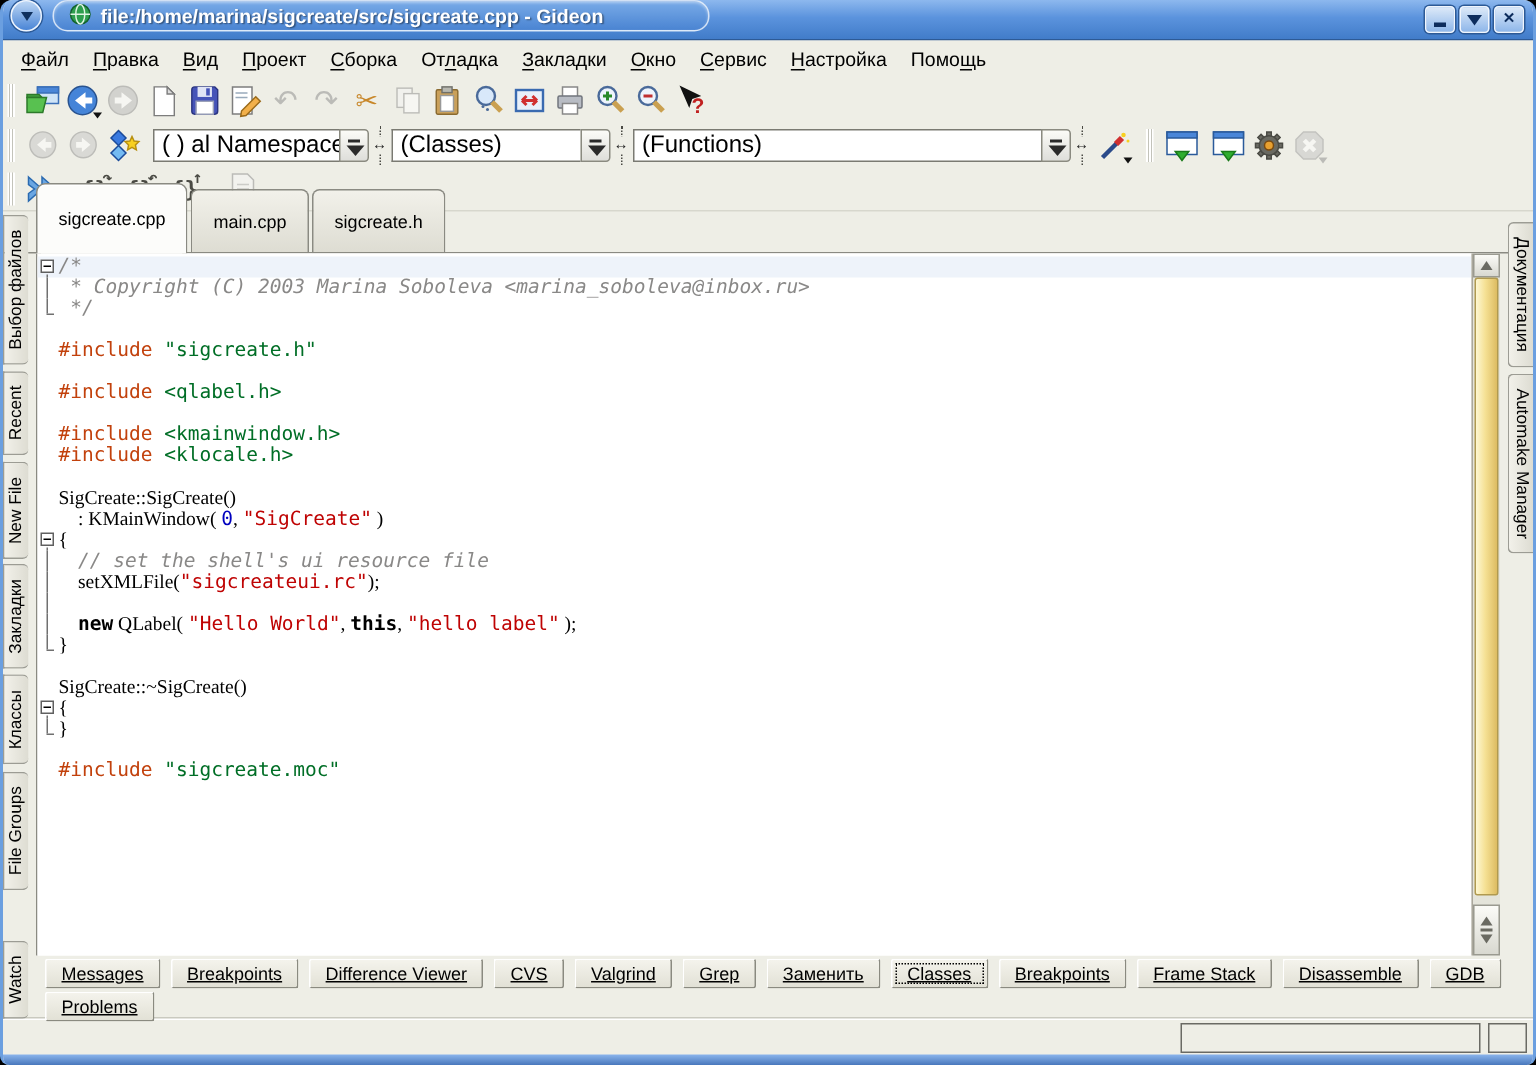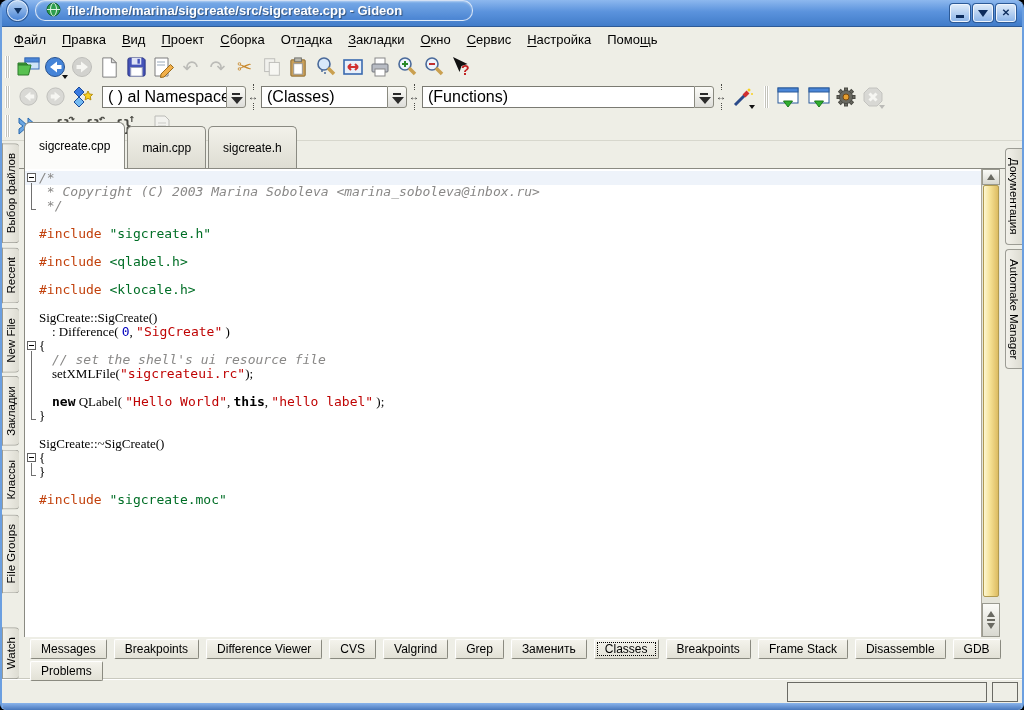--- a/index.html
+++ b/index.html
@@ -107,21 +107,21 @@
     background:linear-gradient(90deg,#dddcd2,#f2f1ea);border:1px solid #9c9c94;border-left:none;
     border-radius:4px 0 0 4px;white-space:nowrap;}
   .vtab-r{writing-mode:vertical-rl;font-size:11.5px;padding:9px 2px;
     background:linear-gradient(-90deg,#dddcd2,#f2f1ea);border:1px solid #9c9c94;border-right:none;
     border-radius:4px 0 0 4px;white-space:nowrap;}
   
   .bottombar{height:42px;padding:2px 0 0 28px;box-sizing:border-box;}
   .brow{display:flex;gap:7px;margin-bottom:2px;}
   .bbtn{height:18px;padding:0 10px;display:flex;align-items:center;font-size:12px;white-space:nowrap;
     background:linear-gradient(#f4f3ec,#e2e1d6);border-top:1px solid #fff;border-left:1px solid #fff;
-    border-right:1px solid #8a8a80;border-bottom:1px solid #8a8a80;border-radius:2px;}
+    border-right:1px solid #8a8a80;border-bottom:1px solid #8a8a80;border-radius:2px;text-decoration:underline;}
   .bbtn.focused{outline:1px dotted #000;outline-offset:-4px;}
   
   .statusbar{height:24px;border-top:1px solid #fff;box-shadow:0 -1px 0 #c9c9bf;
     display:flex;align-items:center;justify-content:flex-end;gap:5px;padding-right:4px;box-sizing:border-box;}
   .status-box{height:20px;border:1px solid #6a6a64;box-sizing:border-box;}
   .status-box.big{width:200px;}
   .status-box.small{width:26px;}
   
   .bottomframe{height:8px;margin:0 -2px;background:linear-gradient(#8ab4ec,#3f6fb5);border-radius:0 0 6px 6px;}
 </style>
@@ -397,24 +397,25 @@
     <div class="editor-wrap">
       <div class="editor">
           <div class="code-line cur"><span class="fold start"><span class="fbox"></span></span><span class="code-text"><span class="tk-com">/*</span></span></div>
           <div class="code-line"><span class="fold mid"></span><span class="code-text"><span class="tk-com"> * Copyright (C) 2003 Marina Soboleva &lt;marina_soboleva@inbox.ru&gt;</span></span></div>
           <div class="code-line"><span class="fold end"></span><span class="code-text"><span class="tk-com"> */</span></span></div>
           <div class="code-line"><span class="fold none"></span><span class="code-text"></span></div>
           <div class="code-line"><span class="fold none"></span><span class="code-text"><span class="tk-pre">#include </span><span class="tk-inc">"sigcreate.h"</span></span></div>
           <div class="code-line"><span class="fold none"></span><span class="code-text"></span></div>
           <div class="code-line"><span class="fold none"></span><span class="code-text"><span class="tk-pre">#include </span><span class="tk-inc">&lt;qlabel.h&gt;</span></span></div>
           <div class="code-line"><span class="fold none"></span><span class="code-text"></span></div>
+          <div class="code-line"><span class="fold none"></span><span class="code-text"><span class="tk-pre">#include </span><span class="tk-inc">&lt;kmainwindow.h&gt;</span></span></div>
           <div class="code-line"><span class="fold none"></span><span class="code-text"><span class="tk-pre">#include </span><span class="tk-inc">&lt;klocale.h&gt;</span></span></div>
           <div class="code-line"><span class="fold none"></span><span class="code-text"></span></div>
           <div class="code-line"><span class="fold none"></span><span class="code-text"><span class="tk-nor">SigCreate::SigCreate()</span></span></div>
-          <div class="code-line"><span class="fold none"></span><span class="code-text"><span class="tk-nor">    : Difference( </span><span class="tk-num">0</span><span class="tk-nor">, </span><span class="tk-str">"SigCreate"</span><span class="tk-nor"> )</span></span></div>
+          <div class="code-line"><span class="fold none"></span><span class="code-text"><span class="tk-nor">    : KMainWindow( </span><span class="tk-num">0</span><span class="tk-nor">, </span><span class="tk-str">"SigCreate"</span><span class="tk-nor"> )</span></span></div>
           <div class="code-line"><span class="fold start"><span class="fbox"></span></span><span class="code-text"><span class="tk-nor">{</span></span></div>
           <div class="code-line"><span class="fold mid"></span><span class="code-text"><span class="tk-nor">    </span><span class="tk-com">// set the shell's ui resource file</span></span></div>
           <div class="code-line"><span class="fold mid"></span><span class="code-text"><span class="tk-nor">    setXMLFile(</span><span class="tk-str">"sigcreateui.rc"</span><span class="tk-nor">);</span></span></div>
           <div class="code-line"><span class="fold mid"></span><span class="code-text"></span></div>
           <div class="code-line"><span class="fold mid"></span><span class="code-text"><span class="tk-nor">    </span><span class="tk-kw">new</span><span class="tk-nor"> QLabel( </span><span class="tk-str">"Hello World"</span><span class="tk-nor">, </span><span class="tk-kw">this</span><span class="tk-nor">, </span><span class="tk-str">"hello label"</span><span class="tk-nor"> );</span></span></div>
           <div class="code-line"><span class="fold end"></span><span class="code-text"><span class="tk-nor">}</span></span></div>
           <div class="code-line"><span class="fold none"></span><span class="code-text"></span></div>
           <div class="code-line"><span class="fold none"></span><span class="code-text"><span class="tk-nor">SigCreate::~SigCreate()</span></span></div>
           <div class="code-line"><span class="fold start"><span class="fbox"></span></span><span class="code-text"><span class="tk-nor">{</span></span></div>
           <div class="code-line"><span class="fold end"></span><span class="code-text"><span class="tk-nor">}</span></span></div>

